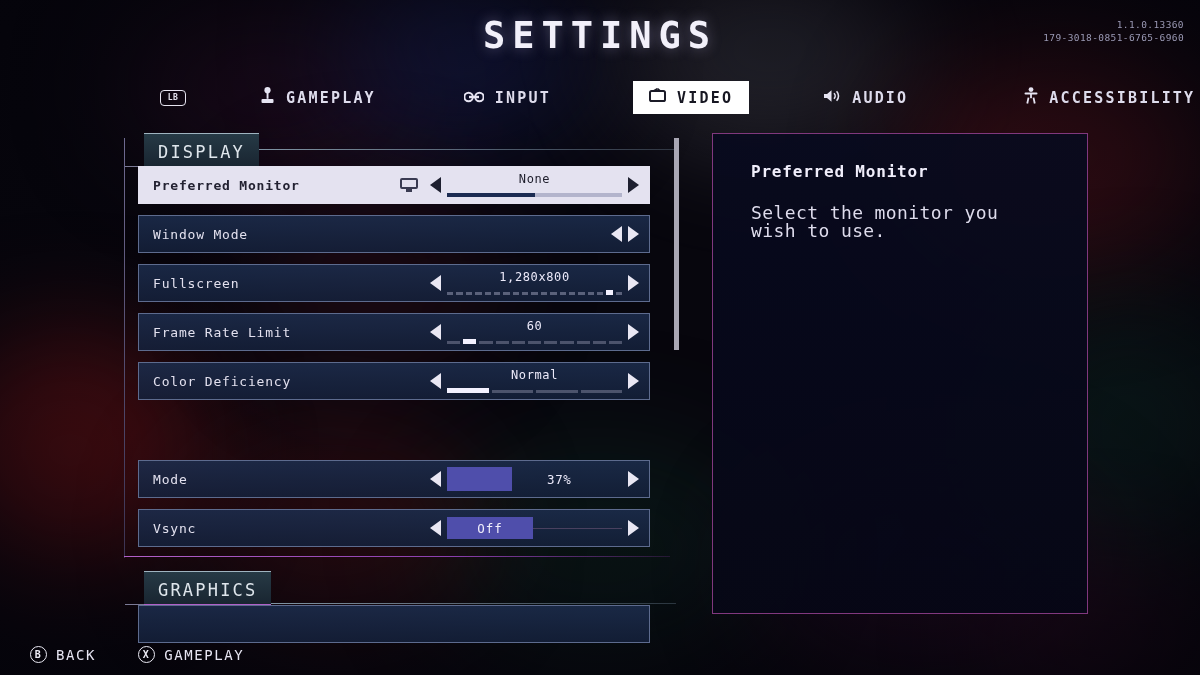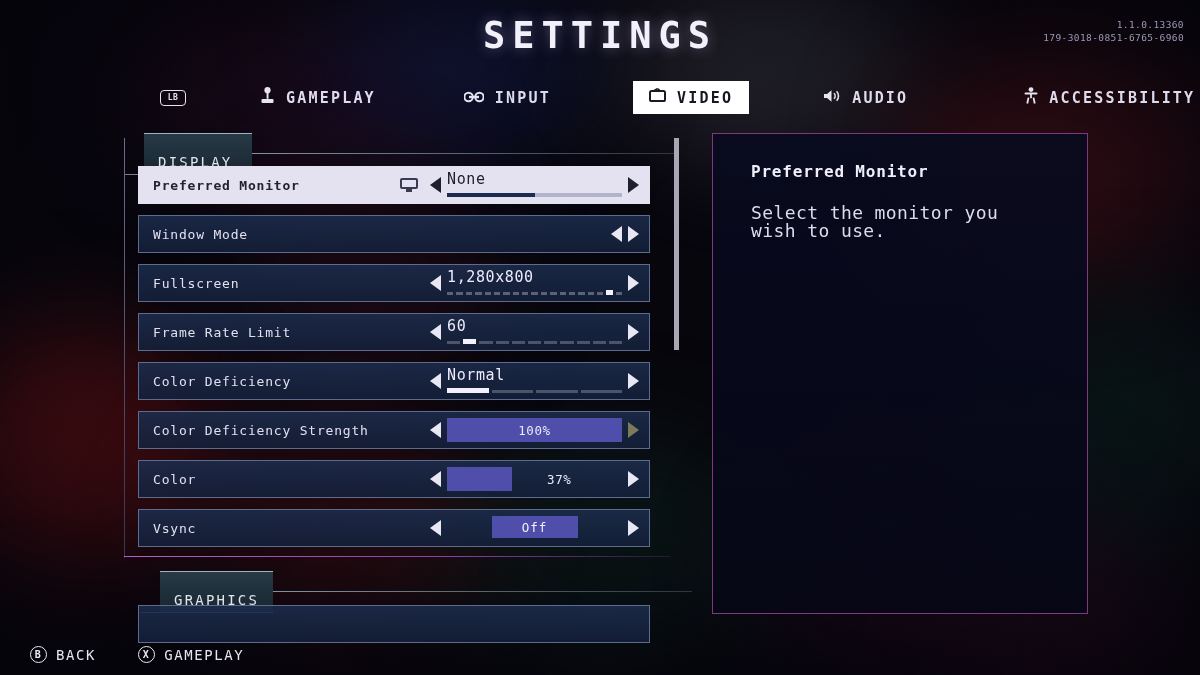--- a/index.html
+++ b/index.html
@@ -52,23 +52,23 @@
   .tabgap-d { width:26px; } .tabgap-e { width:52px; } .tabgap-f { width:24px; }
 
   
   #left { position:absolute; left:124px; top:132px; width:552px; height:425px; }
   #leftborder { position:absolute; left:0; top:6px; width:1px; height:420px;
                 background:linear-gradient(180deg,#6e6a90,#3c3352); }
   #leftbottom { position:absolute; left:0; bottom:0; width:546px; height:1px;
                 background:linear-gradient(90deg,#b260c8,#8a3fae 60%,rgba(120,50,150,.25)); }
 
   .sec-header { position:absolute; left:20px; display:flex; align-items:center; width:532px; }
-  .sec-tag { position:relative; padding:20px 14px 4px 14px; min-width:108px;
+  .sec-tag { position:relative; padding:8px 14px 4px 14px; min-width:108px;
              background:linear-gradient(180deg,rgba(40,62,74,.92),rgba(26,40,52,.92));
-             border-top:1px solid #9fb4c0; font-size:14px; letter-spacing:2.2px; color:#dfe6ec; }
+             border-top:1px solid #9fb4c0; font-size:17px; letter-spacing:2.2px; color:#dfe6ec; }
   .sec-tag:after { content:""; position:absolute; left:0; right:0; bottom:-1px; height:1.5px;
                    background:#b060c8; }
   .sec-line { flex:1; height:1px; background:linear-gradient(90deg,#7f94a4,rgba(110,130,150,.35)); }
   .sec-elbow { position:absolute; left:-19px; bottom:-1px; width:19px; height:1px; background:#7b7a96; }
 
   
   .row { position:absolute; left:138px; width:512px; height:38px;
          display:flex; align-items:center;
          background:linear-gradient(180deg,rgba(28,44,76,.88),rgba(20,32,58,.88));
          border:1px solid #5d6b8e; }
@@ -78,22 +78,22 @@
 
   .ctrl { position:absolute; right:10px; display:flex; align-items:center; gap:6px; }
   .arrow { width:0; height:0; border-top:8px solid transparent; border-bottom:8px solid transparent; }
   .arrow.left  { border-right:11px solid #e9e7f3; }
   .arrow.right { border-left:11px solid #e9e7f3; }
   .row.selected .arrow.left  { border-right-color:#1e2030; }
   .row.selected .arrow.right { border-left-color:#1e2030; }
   .arrow.dim.right { border-left-color:#7d7a5c; }
 
   .valuewrap { position:relative; width:175px; height:28px; }
-  .valuetext { position:absolute; left:0; right:0; top:0; 
-               font-size:15px; letter-spacing:.6px; color:#eceafa; line-height:17px; }
+  .valuetext { position:absolute; left:0; right:0; top:0; text-align:center;
+               font-size:12px; letter-spacing:.6px; color:#eceafa; line-height:17px; }
   .row.selected .valuetext { color:#20202e; }
 
   
   .track { position:absolute; left:0; right:0; bottom:2px; height:4px; background:rgba(205,203,225,.35); }
   .track .fill { position:absolute; left:0; top:0; bottom:0; background:#f0eefb; }
   .row.selected .track { background:rgba(120,125,160,.45); }
   .row.selected .track .fill { background:#1b2b52; }
 
   
   .segtrack { position:absolute; left:0; right:0; bottom:2px; height:5px; display:flex; gap:3px; }
@@ -107,21 +107,21 @@
 
   
   .pbar { position:relative; width:175px; height:24px; }
   .pbar .pfill { position:absolute; left:0; top:0; bottom:0; background:#4f4eab; }
   .pbar .ptext { position:absolute; inset:0; display:flex; align-items:center;
                  justify-content:center; font-size:12.5px; letter-spacing:.6px; color:#eceafa; }
   .pbar .ptext.offsetv { position:absolute; left:100px; right:auto; width:60px;
                          justify-content:flex-start; }
 
   
-  .toggle { position:relative; width:175px; height:24px; display:flex; align-items:center;flex-direction:column; }
+  .toggle { position:relative; width:175px; height:24px; display:flex; align-items:center; }
   .toggle .tbox { width:86px; height:22px; background:#4f4eab; display:flex;
                   align-items:center; justify-content:center; font-size:12.5px;
                   letter-spacing:1px; color:#f1effc; }
   .toggle .tline { flex:1; height:1px; background:rgba(170,120,160,.35); }
 
   
   .monicon { width:18px; height:14px; position:relative; margin-right:6px; }
   .monicon .sc { position:absolute; left:0; top:0; width:18px; height:11px;
                  border:2px solid #3a3b52; border-radius:2px; }
   .monicon .st { position:absolute; left:6px; bottom:0; width:6px; height:3px; background:#3a3b52; }
@@ -250,21 +250,21 @@
   </div>
 
   <div class="sec-header" style="left:144px; top:133px;">
     <div class="sec-tag">
       <span>DISPLAY</span>
       <span class="sec-elbow"></span>
     </div>
     <div class="sec-line"></div>
   </div>
 
-  <div class="sec-header" style="left:160px; top:571px;">
+  <div class="sec-header" style="left:144px; top:571px;align-items:flex-end;">
     <div class="sec-tag">
       <span>GRAPHICS</span>
       <span class="sec-elbow"></span>
     </div>
     <div class="sec-line"></div>
   </div>
 
   <div class="row selected" style="top:166px;">
     <span class="label">Preferred Monitor</span>
     <div class="ctrl">
@@ -357,34 +357,23 @@
             <div class="seg on"></div>
             <div class="seg"></div>
             <div class="seg"></div>
             <div class="seg"></div>
           </div>
       </div>
       <span class="arrow right"></span>
     </div>
   </div>
 
-  <div class="row" style="top:411px;">
-    <span class="label">Color Deficiency Strength</span>
-    <div class="ctrl">
-      <span class="arrow left"></span>
-      <div class="pbar">
-        <div class="pfill" style="width:100%"></div>
-        <div class="ptext">100%</div>
-      </div>
-      <span class="arrow right dim"></span>
-    </div>
-  </div>
 
   <div class="row" style="top:460px;">
-    <span class="label">Color</span>
+    <span class="label">Mode</span>
     <div class="ctrl">
       <span class="arrow left"></span>
       <div class="pbar">
         <div class="pfill" style="width:37%"></div>
         <div class="ptext offsetv">37%</div>
       </div>
       <span class="arrow right"></span>
     </div>
   </div>
 

